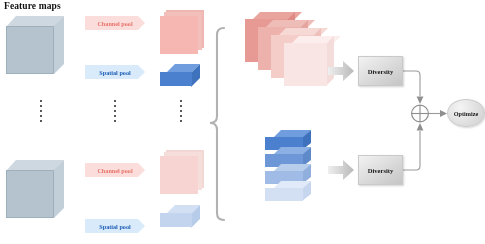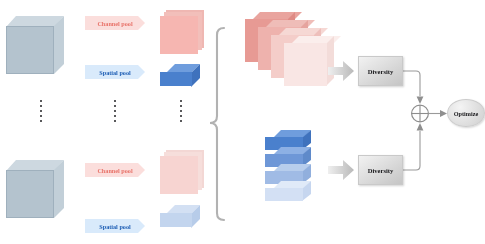--- a/index.html
+++ b/index.html
@@ -98,20 +98,21 @@
         box-shadow:1px 1px 2px rgba(0,0,0,.16);}
 
   .svgl{position:absolute;left:0;top:0;width:485px;height:244px;
         pointer-events:none;}
 </style>
 </head>
 <body>
 
 <div class="stage">
 
+  <div class="abs title">Feature maps</div>
 
   <svg class="svgl" viewBox="0 0 485 244">
 
     <path d="M224 28 q-7 0 -7 7 L217 116 q0 7 -7 7 q7 0 7 7 L217 213 q0 7 7 7" fill="none" stroke="#b2b2b2" stroke-width="2.1" stroke-linecap="round"></path>
 
     <path d="M403 71 L416 71 q4 0 4 4 L420 96" fill="none" stroke="#9a9a9a" stroke-width="1.1"></path>
     <polygon points="420,104 416.6,96.5 423.4,96.5" fill="#8f8f8f"></polygon>
 
     <path d="M403 170 L416 170 q4 0 4 -4 L420 131" fill="none" stroke="#9a9a9a" stroke-width="1.1"></path>
     <polygon points="420,123 416.6,130.5 423.4,130.5" fill="#8f8f8f"></polygon>

